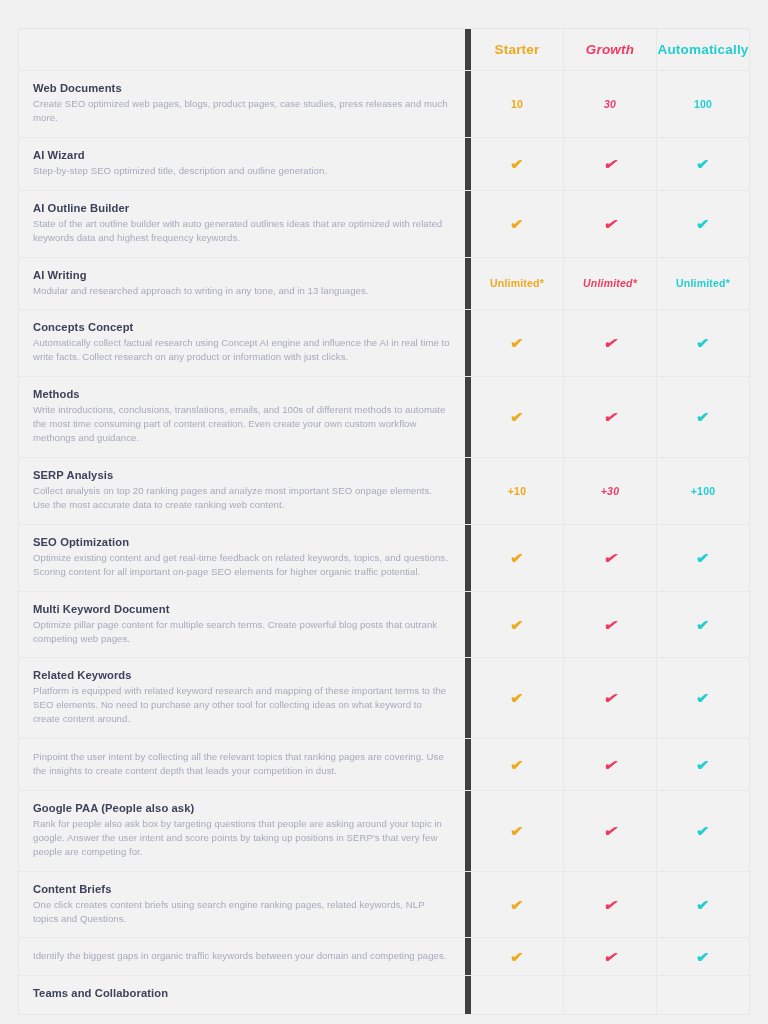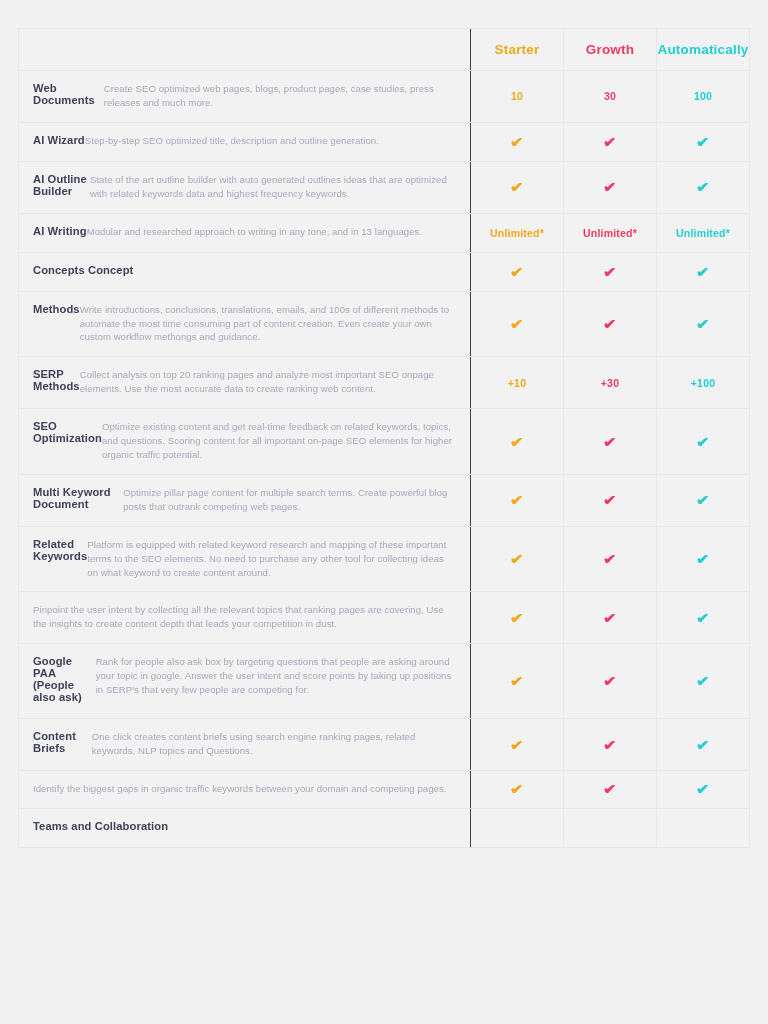--- a/index.html
+++ b/index.html
@@ -26,23 +26,23 @@
     display: flex;
     border-bottom: 1px solid #e8e8e8;
     align-items: stretch;
   }
   .row:last-child { border-bottom: none; }
 
   .feature-cell {
     width: 452px;
     flex: 0 0 452px;
     padding: 11px 14px 12px 14px;
-    border-right: 1px solid #404040;
+    border-right: 6px solid #404040;
     display: flex;
-    flex-direction: row;
+    flex-direction: column;
     justify-content: flex-start;
   }
 
   .feature-title {
     font-size: 11.2px;
     font-weight: bold;
     color: #3d4159;
     letter-spacing: .1px;
     margin-bottom: 3px;
   }
@@ -72,21 +72,21 @@
   .header-row { border-bottom: 1px solid #e8e8e8; }
   .header-row .feature-cell { padding: 0; min-height: 41px; }
   .header-row .plan-cell {
     font-size: 13.5px;
     font-weight: bold;
     min-height: 41px;
     letter-spacing: .2px;
   }
 
   .c-starter { color: #f0a81c; }
-  .c-growth  { color: #ef3b61; }
+  .c-growth  { color: #ef3b61; font-style: italic; }
   .c-pro     { color: #22cfd0; }
 
   .check {
     font-size: 14px;
     line-height: 1;
     font-weight: bold;
     display: inline-block;
     transform: scaleX(1.15);
   }
 </style>
@@ -159,20 +159,21 @@
         <div class="plan-cell c-growth">
           <span>Unlimited*</span>
         </div>
         <div class="plan-cell c-pro">
           <span>Unlimited*</span>
         </div>
       </div>
       <div class="row">
         <div class="feature-cell">
           <div class="feature-title">Concepts Concept</div>
+          <div class="feature-desc">Automatically collect factual research using Concept AI engine and influence the AI in real time to write facts. Collect research on any product or information with just clicks.</div>
         </div>
         <div class="plan-cell c-starter">
           <span class="check">✔</span>
         </div>
         <div class="plan-cell c-growth">
           <span class="check">✔</span>
         </div>
         <div class="plan-cell c-pro">
           <span class="check">✔</span>
         </div>
@@ -187,21 +188,21 @@
         </div>
         <div class="plan-cell c-growth">
           <span class="check">✔</span>
         </div>
         <div class="plan-cell c-pro">
           <span class="check">✔</span>
         </div>
       </div>
       <div class="row">
         <div class="feature-cell">
-          <div class="feature-title">SERP Methods</div>
+          <div class="feature-title">SERP Analysis</div>
           <div class="feature-desc">Collect analysis on top 20 ranking pages and analyze most important SEO onpage elements. Use the most accurate data to create ranking web content.</div>
         </div>
         <div class="plan-cell c-starter">
           <span>+10</span>
         </div>
         <div class="plan-cell c-growth">
           <span>+30</span>
         </div>
         <div class="plan-cell c-pro">
           <span>+100</span>

